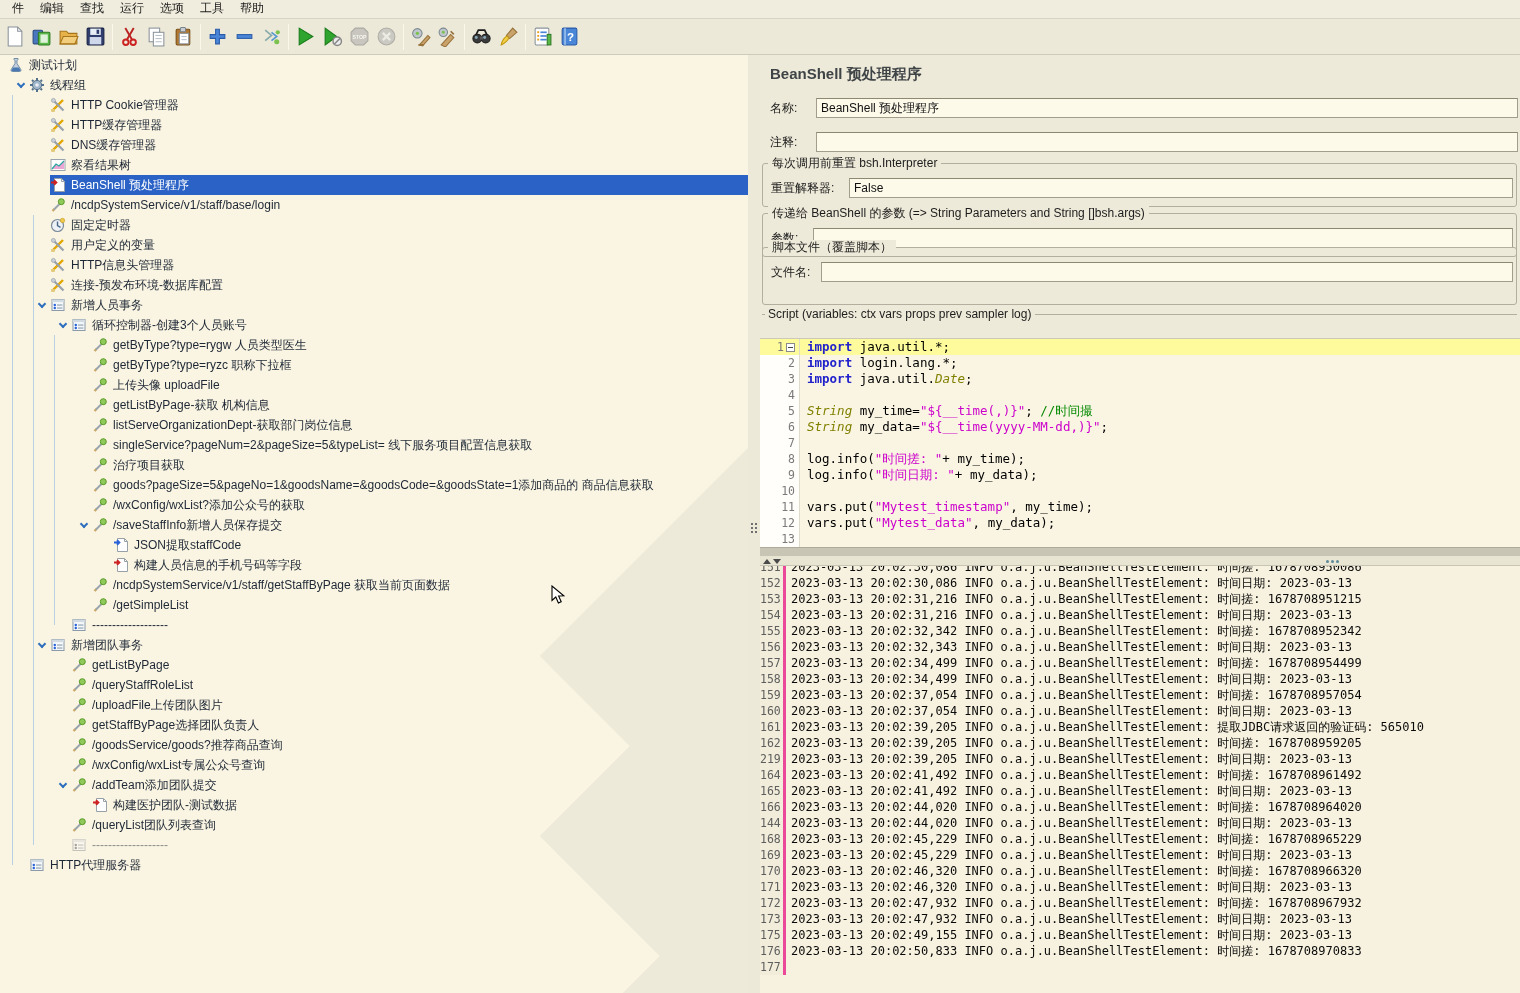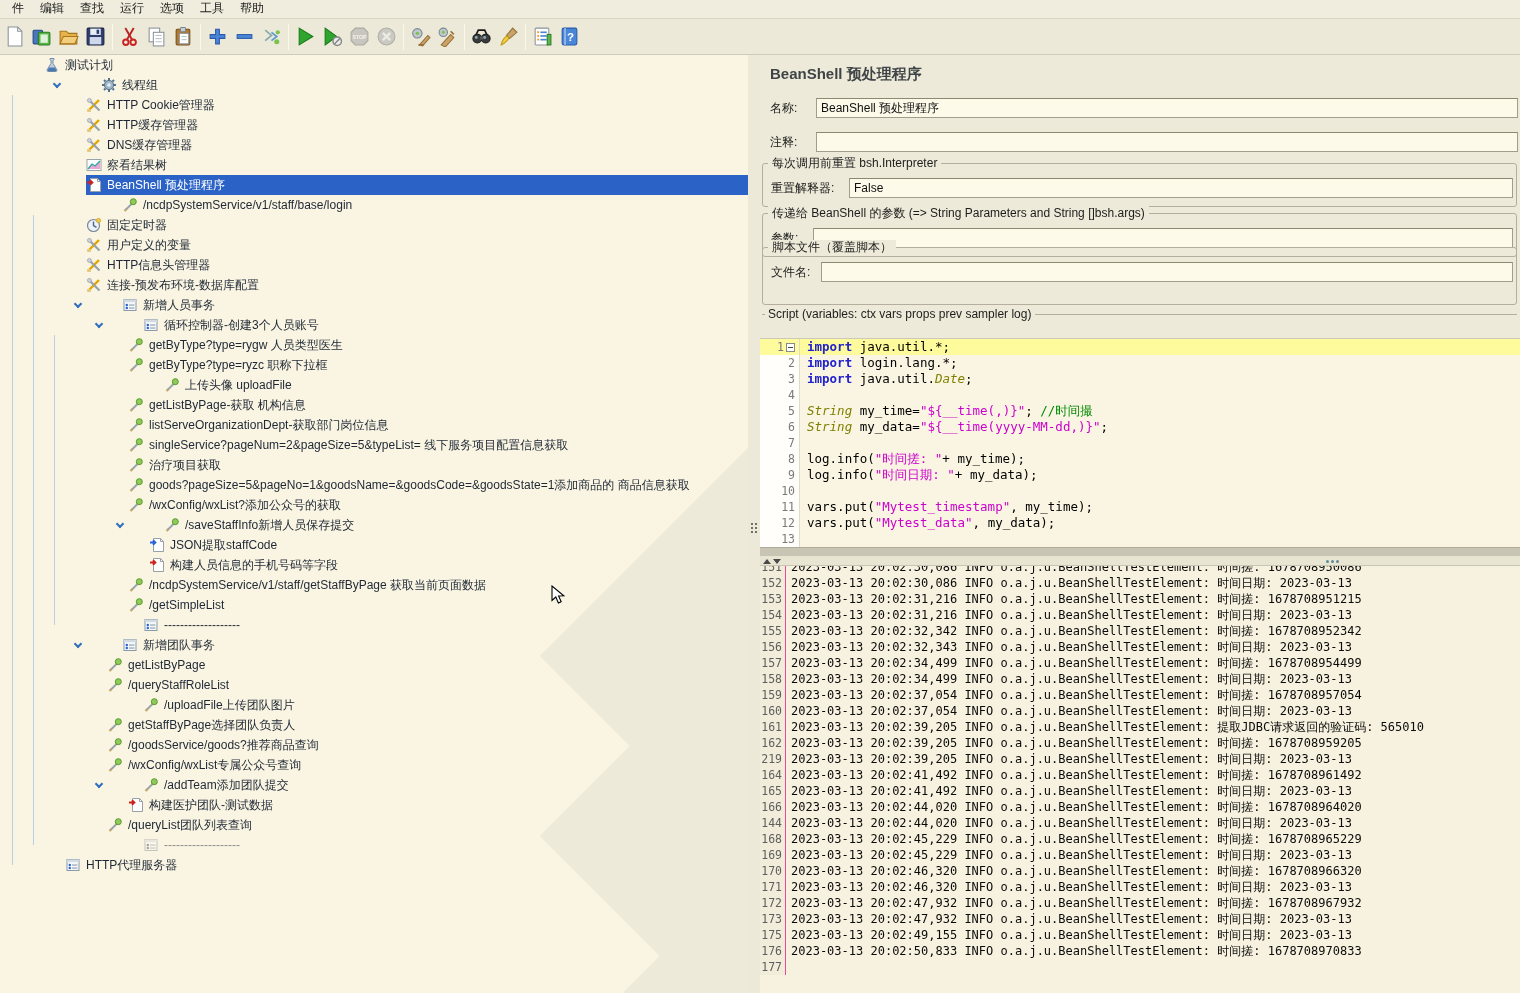--- a/index.html
+++ b/index.html
@@ -13,21 +13,21 @@
   
   .toolbar { position:absolute; left:0; top:19px; width:1520px; height:36px; background:#ece9d8; border-bottom:1px solid #cfcbbb; display:flex; align-items:center; padding-left:1px; }
   .tb-btn { width:27px; height:28px; display:flex; align-items:center; justify-content:center; border-radius:2px; }
   .tb-btn svg { width:21px; height:21px; }
   .tb-btn.disabled { filter:grayscale(1) opacity(.55); }
   .tb-sep { width:1px; height:26px; background:#c2beae; border-right:1px solid #fbf8ea; margin:0 3px; }
 
   
   .tree { position:absolute; left:0; top:55px; width:748px; height:938px; background:#faf5e2; overflow:hidden; }
   .guide { position:absolute; width:0; border-left:1px solid #b9cfe4; }
-  .tree-row { height:20px; display:flex; white-space:nowrap; position:relative;gap:36px; }
+  .tree-row { height:20px; display:flex; white-space:nowrap; position:relative; }
   .arrow-slot { width:17px; height:20px; display:flex; align-items:center; justify-content:center; flex:none; }
   .chev { display:inline-block; width:6px; height:6px; border-right:2px solid #2f6fbe; border-bottom:2px solid #2f6fbe; }
   .chev.down { transform:rotate(45deg); margin-top:-2px; }
   .chev.right { transform:rotate(-45deg); }
   .row-body { display:flex; align-items:center; flex:1; height:20px; padding-right:4px; }
   .t-icon { width:16px; height:16px; flex:none; margin-right:5px; display:inline-block; }
   .t-icon svg { width:16px; height:16px; display:block; }
   .t-label { color:#1d2735; }
   .tree-row.selected .row-body { background:#2b62c6; }
   .tree-row.selected .t-label { color:#fff; }
@@ -70,21 +70,21 @@
   .logdiv { position:absolute; left:0; right:0; top:502px; height:9px; background:#e9e5d3; border-bottom:1px solid #c9c5b5; }
   .logdiv .tri-up { position:absolute; left:3px; top:2px; width:0; height:0; border-left:4px solid transparent; border-right:4px solid transparent; border-bottom:5px solid #4a4a4a; }
   .logdiv .tri-down { position:absolute; left:13px; top:2px; width:0; height:0; border-left:4px solid transparent; border-right:4px solid transparent; border-top:5px solid #4a4a4a; }
   .logdiv .dots { position:absolute; left:566px; top:3px; display:flex; gap:2px; }
   .logdiv .dots i { width:3px; height:3px; border-radius:50%; background:#5f8a9a; }
 
   
   .logview { position:absolute; left:0; right:0; top:511px; bottom:0; background:#f7f2df; overflow:hidden; font-family:"DejaVu Sans Mono","Liberation Mono",monospace; font-size:12px; }
   .log-inner { margin-top:-7px; }
   .log-line { height:16px; line-height:16px; white-space:pre; display:flex; }
-  .log-line .ln { width:26px; flex:none; color:#5e5e5e; background:#f2edda; border-right:1px solid #ec4899; text-align:right; padding-right:3px; font-size:11.5px; }
+  .log-line .ln { width:26px; flex:none; color:#5e5e5e; background:#f2edda; border-right:3px solid #ec4899; text-align:right; padding-right:3px; font-size:11.5px; }
   .log-line .lt { padding-left:5px; color:#0a0a0a; }
 
   
   .cursor { position:absolute; left:551px; top:585px; z-index:50; }
 </style>
 </head>
 <body>
 
 <div class="menubar" id="menubar">
     <span class="menu-item">件</span>

